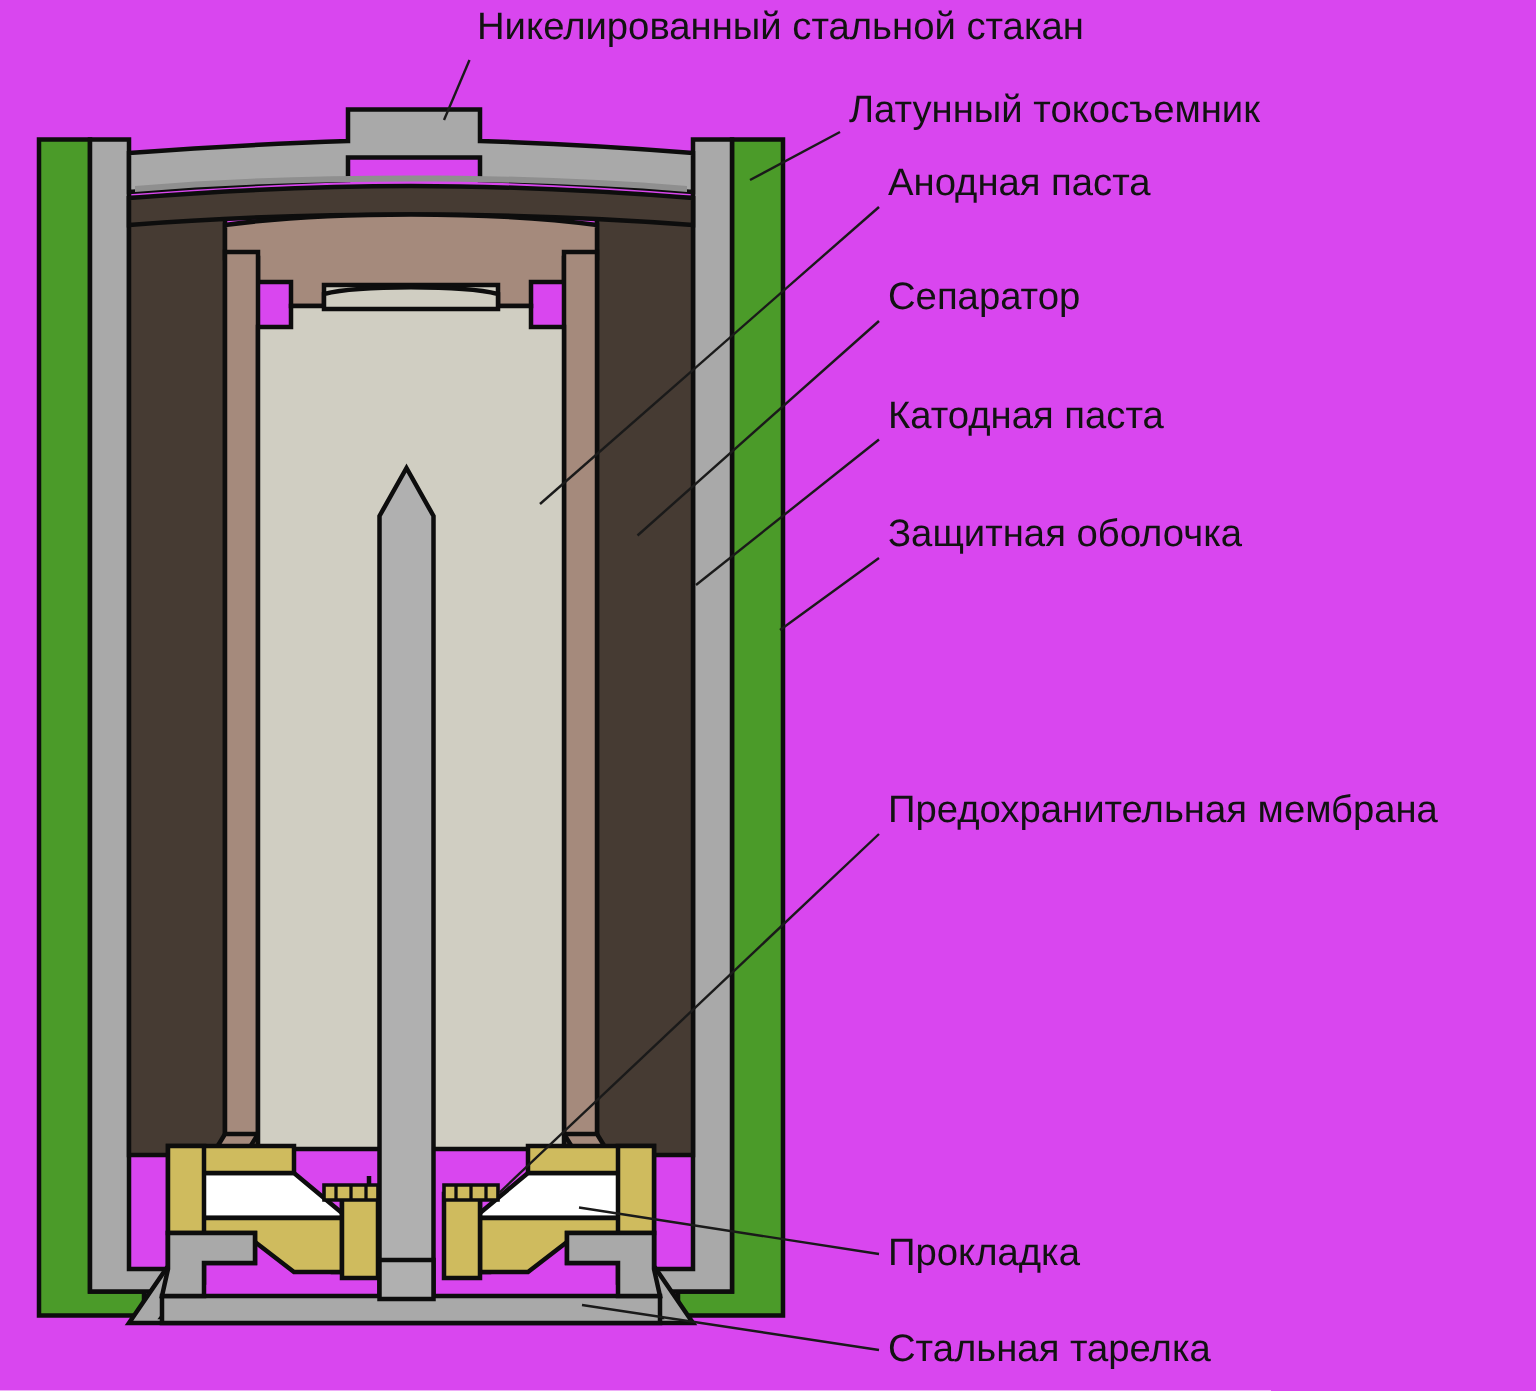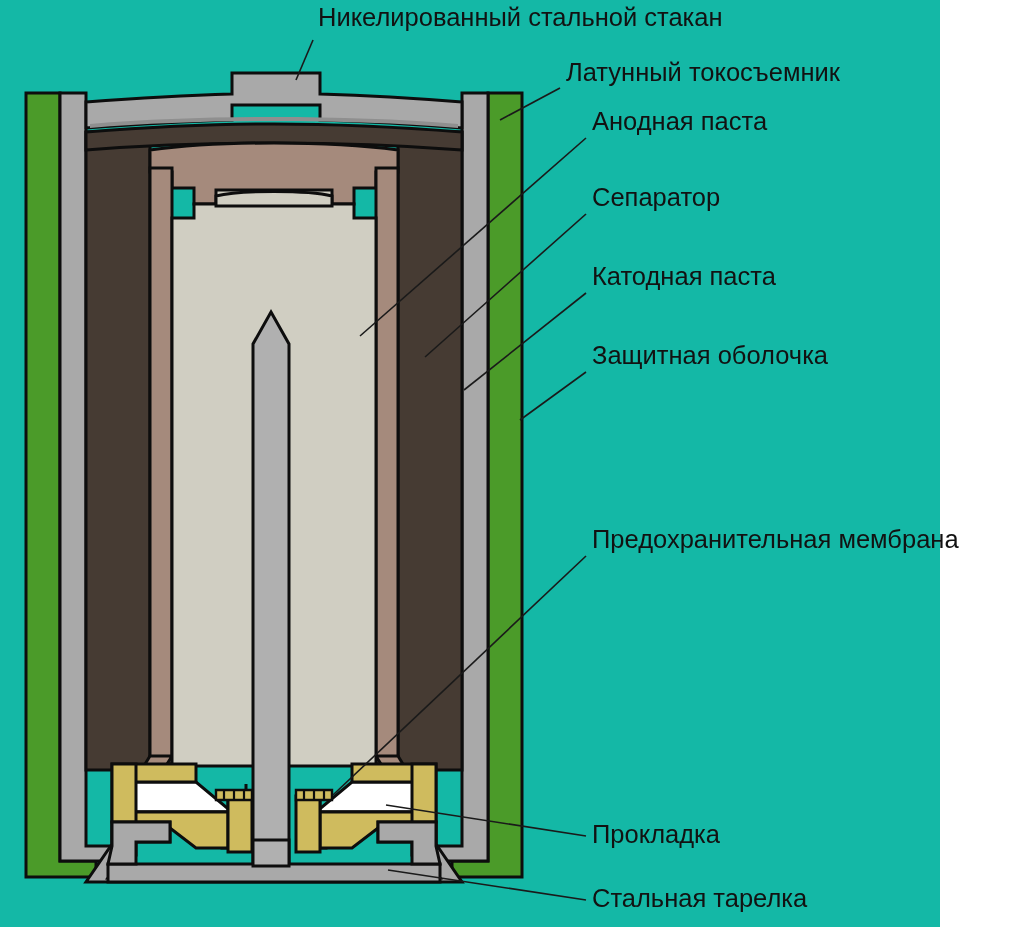--- a/index.html
+++ b/index.html
@@ -8,23 +8,23 @@
     background: #ffffff;
   }
   body {
     width: 1024px;
     height: 927px;
     overflow: hidden;
     font-family: "Liberation Sans", sans-serif;
   }
   #diagram-root {
     position: relative;
-    width: 940px;
+    width: 1024px;
     height: 927px;
-    background: #14b8a6;
+    background: #d946ef;
   }
   svg#battery-svg {
     position: absolute;
     top: 0;
     left: 0;
     width: 1024px;
     height: 927px;
     display: block;
   }
   .lbl {

